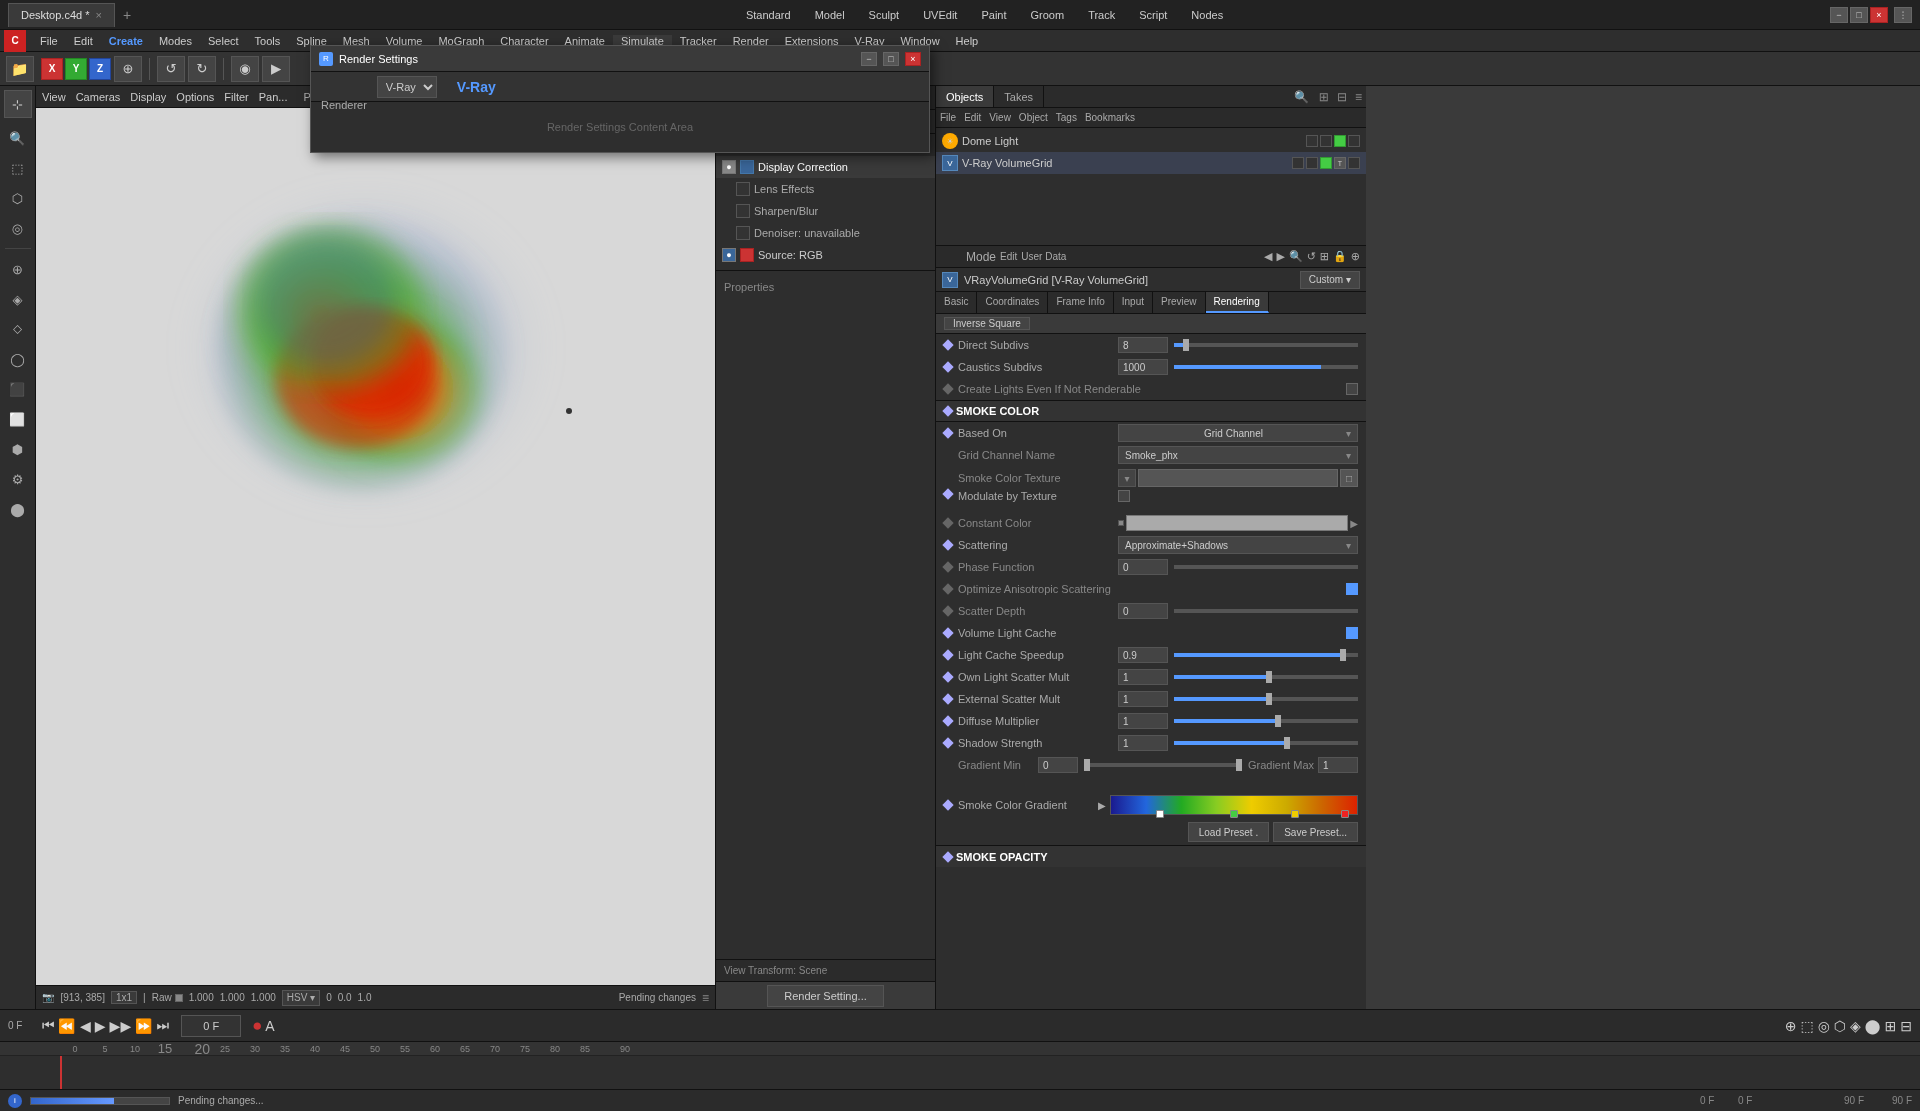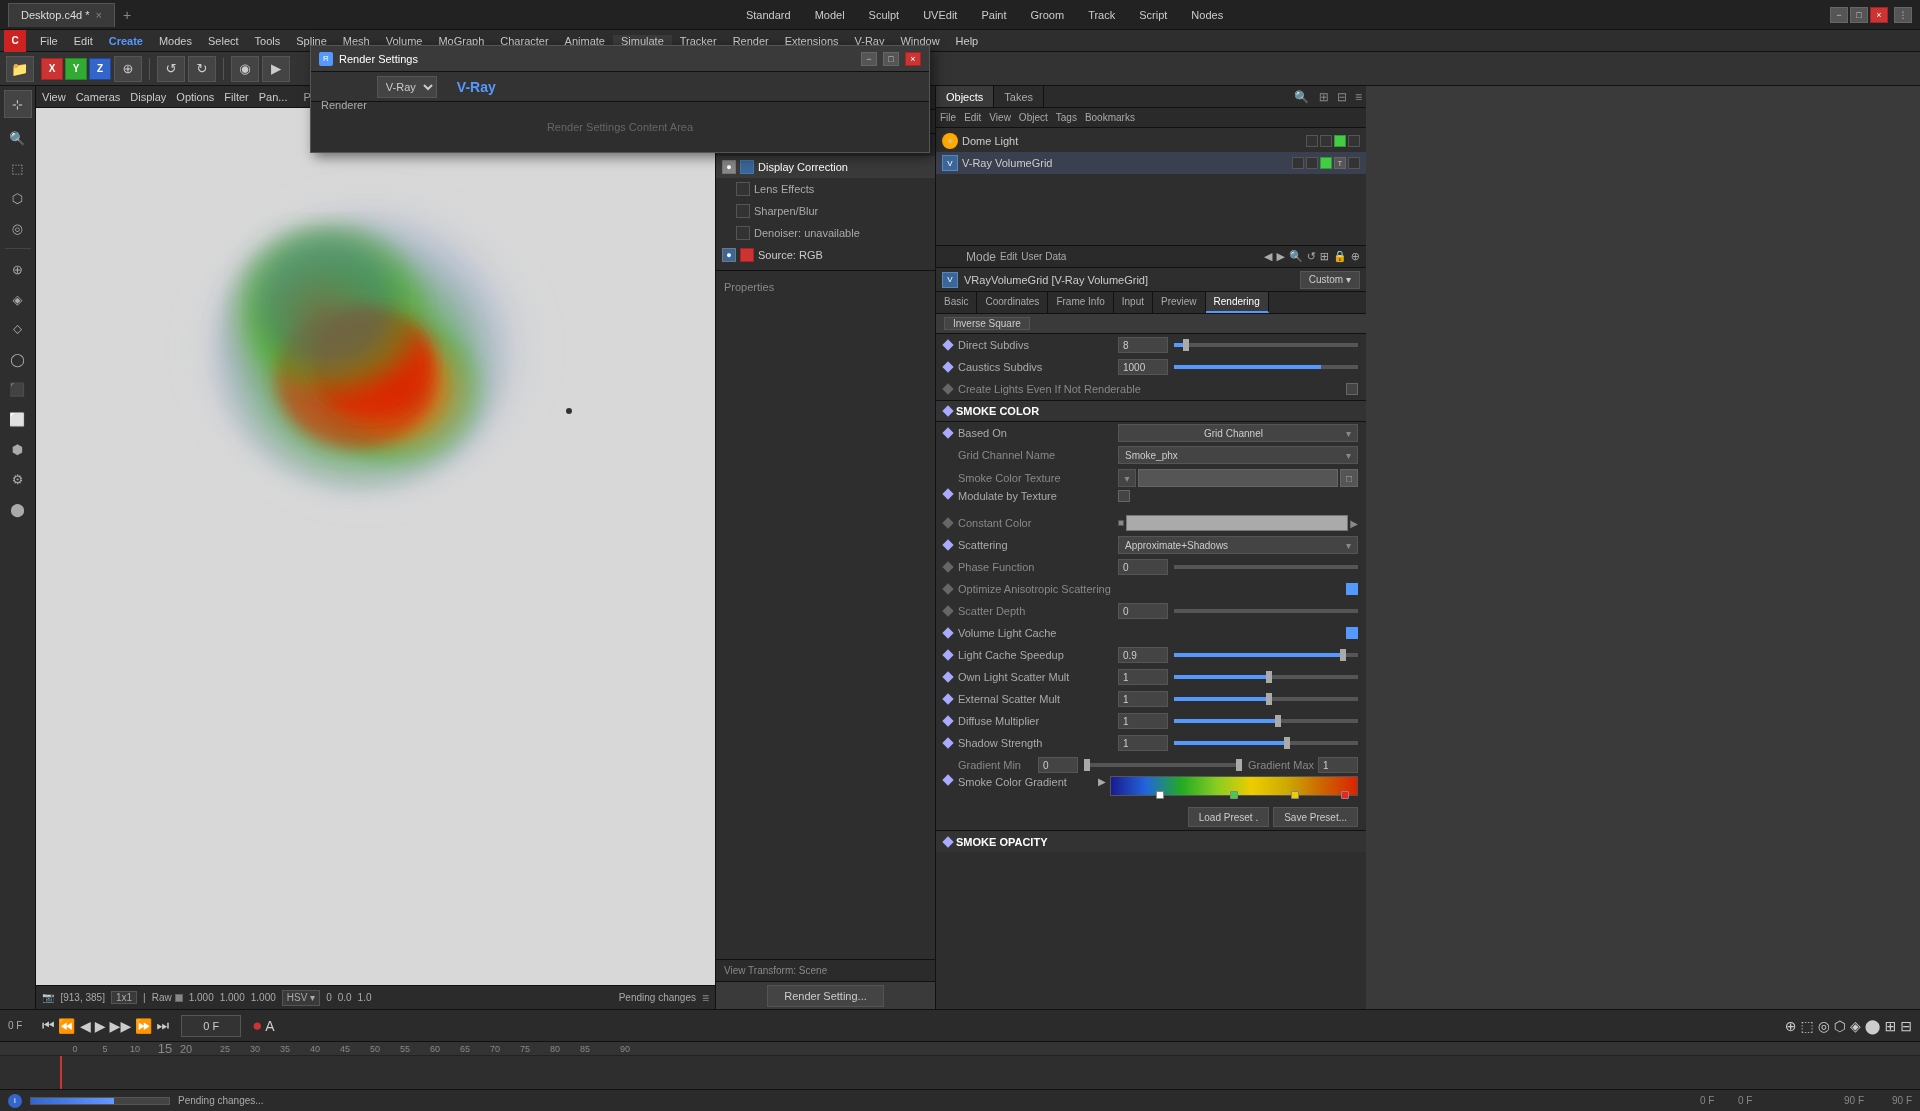--- a/index.html
+++ b/index.html
@@ -501,21 +501,21 @@
             <span style="color:#888; font-size:11px; flex:0 0 80px;">Gradient Min</span>
             <input style="background: rgb(68, 68, 68); border: 1px solid rgb(85, 85, 85); color: rgb(204, 204, 204); font-size: 10px; height: 16px; width: 40px; padding: 0px 4px;" value="0">
             <div style="flex:1; height:4px; background:#555; margin:0 6px; position:relative; cursor:pointer;">
               <div style="position:absolute; top:-4px; left:0; width:6px; height:12px; background:#aaa; cursor:pointer;"></div>
               <div style="position:absolute; top:-4px; right:0; width:6px; height:12px; background:#aaa; cursor:pointer;"></div>
             </div>
             <span style="color:#888; font-size:11px; margin-right:4px;">Gradient Max</span>
             <input style="background: rgb(68, 68, 68); border: 1px solid rgb(85, 85, 85); color: rgb(204, 204, 204); font-size: 10px; height: 16px; width: 40px; padding: 0px 4px;" value="1">
           </div>
 
-          <div style="display:flex; height:28px; padding:0 8px;">
+          <div style="display:flex; align-items:center; height:28px; padding:0 8px;margin-top:15px;">
             <div style="width:8px; height:8px; transform:rotate(45deg); background:#aaaaff; margin-right:6px; flex-shrink:0;"></div>
             <span style="color:#aaa; font-size:11px; flex:0 0 140px;">Smoke Color Gradient</span>
             <div style="font-size:10px; color:#aaa; margin-right:4px;">▶</div>
             <div style="flex:1; height:20px; background:linear-gradient(to right, #1a1a8f, #2266dd, #22aa22, #88cc22, #eecc00, #ccaa00, #cc6600, #dd2200); border:1px solid #555; position:relative; cursor:pointer;">
 
               <div style="position:absolute; bottom:-4px; left:20%; width:8px; height:8px; background:#fff; border:1px solid #888; cursor:pointer; transform:translateX(-50%); border-radius:1px;"></div>
               <div style="position:absolute; bottom:-4px; left:50%; width:8px; height:8px; background:#44cc44; border:1px solid #888; cursor:pointer; transform:translateX(-50%); border-radius:1px;"></div>
               <div style="position:absolute; bottom:-4px; left:75%; width:8px; height:8px; background:#eecc00; border:1px solid #888; cursor:pointer; transform:translateX(-50%); border-radius:1px;"></div>
               <div style="position:absolute; bottom:-4px; left:95%; width:8px; height:8px; background:#ee2222; border:1px solid #888; cursor:pointer; transform:translateX(-50%); border-radius:1px;"></div>
             </div>
@@ -570,21 +570,21 @@
       </div>
     </div>
 
     <div style="flex:1; background:#333; display:flex; flex-direction:column; position:relative; overflow:hidden;">
 
       <div style="display:flex; height:14px; padding:0 0 0 60px; align-items:center; border-bottom:1px solid #222;">
         <div style="color:#888; font-size:9px; width:30px; text-align:center;">0</div>
         <div style="color:#888; font-size:9px; width:30px; text-align:center;">5</div>
         <div style="color:#888; font-size:9px; width:30px; text-align:center;">10</div>
         <div style="color:#888; font-size:13px; width:30px; text-align:center;">15</div>
-        <div style="color:#888; font-size:11px; width:30px; text-align:left;">20</div>
+        <div style="color:#888; font-size:14px; width:30px; text-align:right;">20</div>
         <div style="color:#888; font-size:9px; width:30px; text-align:center;">25</div>
         <div style="color:#888; font-size:9px; width:30px; text-align:center;">30</div>
         <div style="color:#888; font-size:9px; width:30px; text-align:center;">35</div>
         <div style="color:#888; font-size:9px; width:30px; text-align:center;">40</div>
         <div style="color:#888; font-size:9px; width:30px; text-align:center;">45</div>
         <div style="color:#888; font-size:9px; width:30px; text-align:center;">50</div>
         <div style="color:#888; font-size:9px; width:30px; text-align:center;">55</div>
         <div style="color:#888; font-size:9px; width:30px; text-align:center;">60</div>
         <div style="color:#888; font-size:9px; width:30px; text-align:center;">65</div>
         <div style="color:#888; font-size:9px; width:30px; text-align:center;">70</div>

